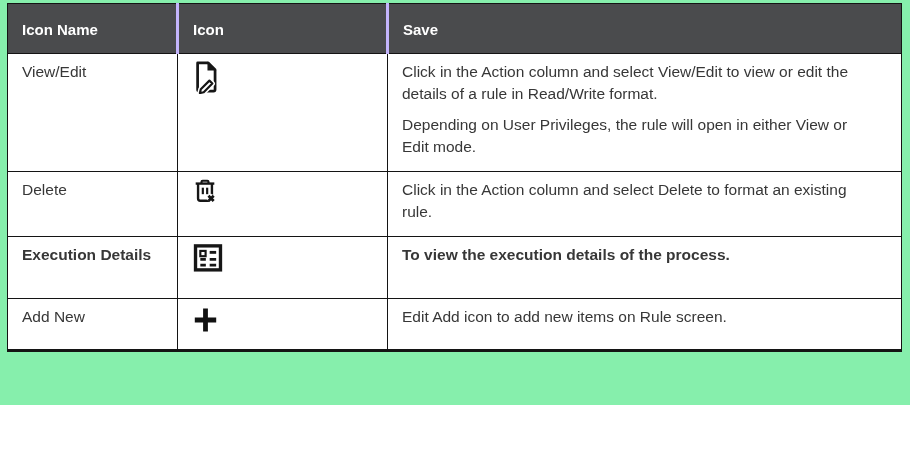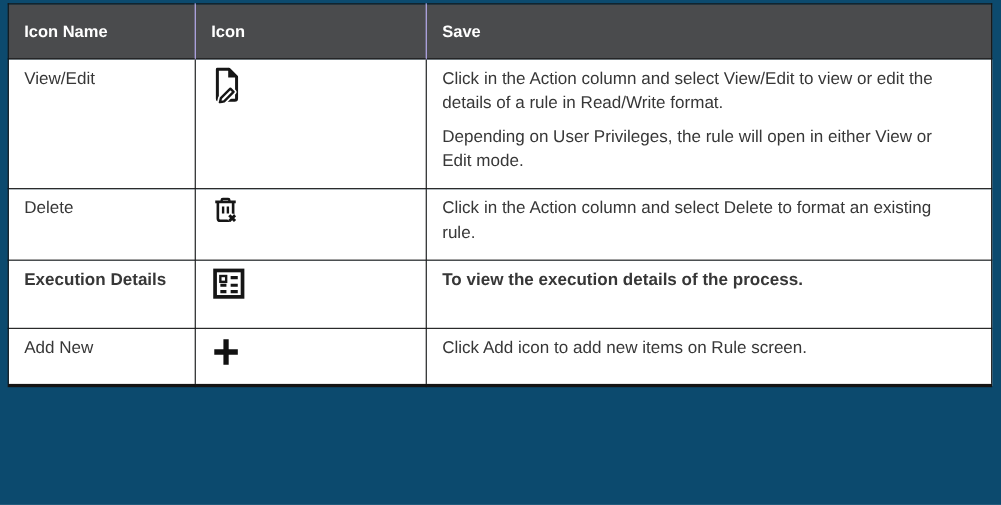--- a/index.html
+++ b/index.html
@@ -1,31 +1,31 @@
 <!DOCTYPE html>
 <html><head>
 <meta charset="utf-8">
 <style>
   html,body{margin:0;padding:0;background:#ffffff;}
   .page{
-    width:910px;height:459px;background:#0c4a6e;position:relative;
+    width:910px;height:405px;background:#86efac;position:relative;
     font-family:"Liberation Sans", sans-serif;overflow:hidden;
   }
   table.icons{
     position:absolute;left:7px;top:3px;width:894px;
     border-collapse:collapse;table-layout:fixed;
     border:1px solid #141414;border-bottom:3px solid #141414;
   }
   col.c1{width:170px;} col.c2{width:210px;} col.c3{width:514px;}
   thead tr{height:50px;}
   thead th{
     background:#4a4b4d;color:#ffffff;font-size:15px;font-weight:bold;
     text-align:left;vertical-align:middle;padding:2px 6px 0 14px;border:none;
   }
-  thead th + th{border-left:1px solid #c4b5fd;}
+  thead th + th{border-left:3px solid #c4b5fd;}
   tbody td{
     border:1px solid #141414;vertical-align:top;background:#fff;
     padding:7px 8px 4px 14px;font-size:15.5px;color:#373737;line-height:22px;margin-top:44px;
   }
   tbody tr:nth-child(1){height:114px;}
   tbody tr:nth-child(2){height:57px;}
   tbody tr:nth-child(3){height:62px;font-weight:bold;}
   tbody tr:nth-child(4){height:52px;}
   tbody tr:nth-child(5){height:58px;}
   tbody tr:nth-child(6){height:51px;}
@@ -115,19 +115,19 @@
       <tr>
         <td class="name">Add New</td>
         <td class="icon">
           <span class="ic">
             <svg width="27" height="30" viewBox="0 0 27 30" fill="none" stroke="#111111">
               <path d="M13.5 3.5 V26.5 M2.8 15 H24.2" stroke-width="4.8"></path>
             </svg>
           </span>
         </td>
         <td class="uses">
-          <p>Click Add icon to add new items on Rule screen.</p>
+          <p>Edit Add icon to add new items on Rule screen.</p>
         </td>
       </tr>
 
     </tbody>
   </table>
 </div>
 
 </body></html>

